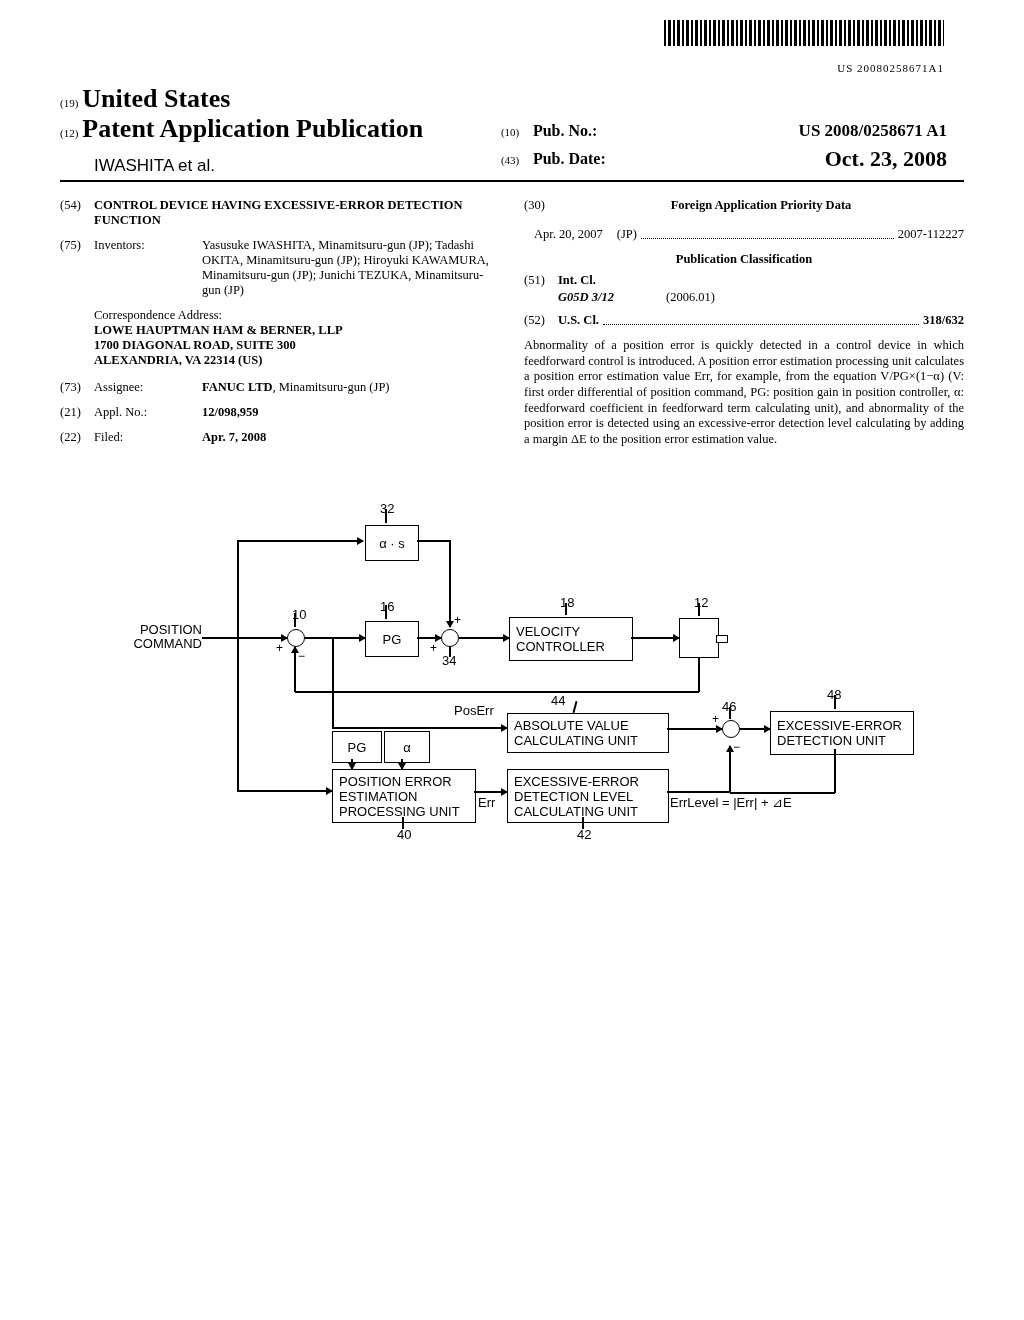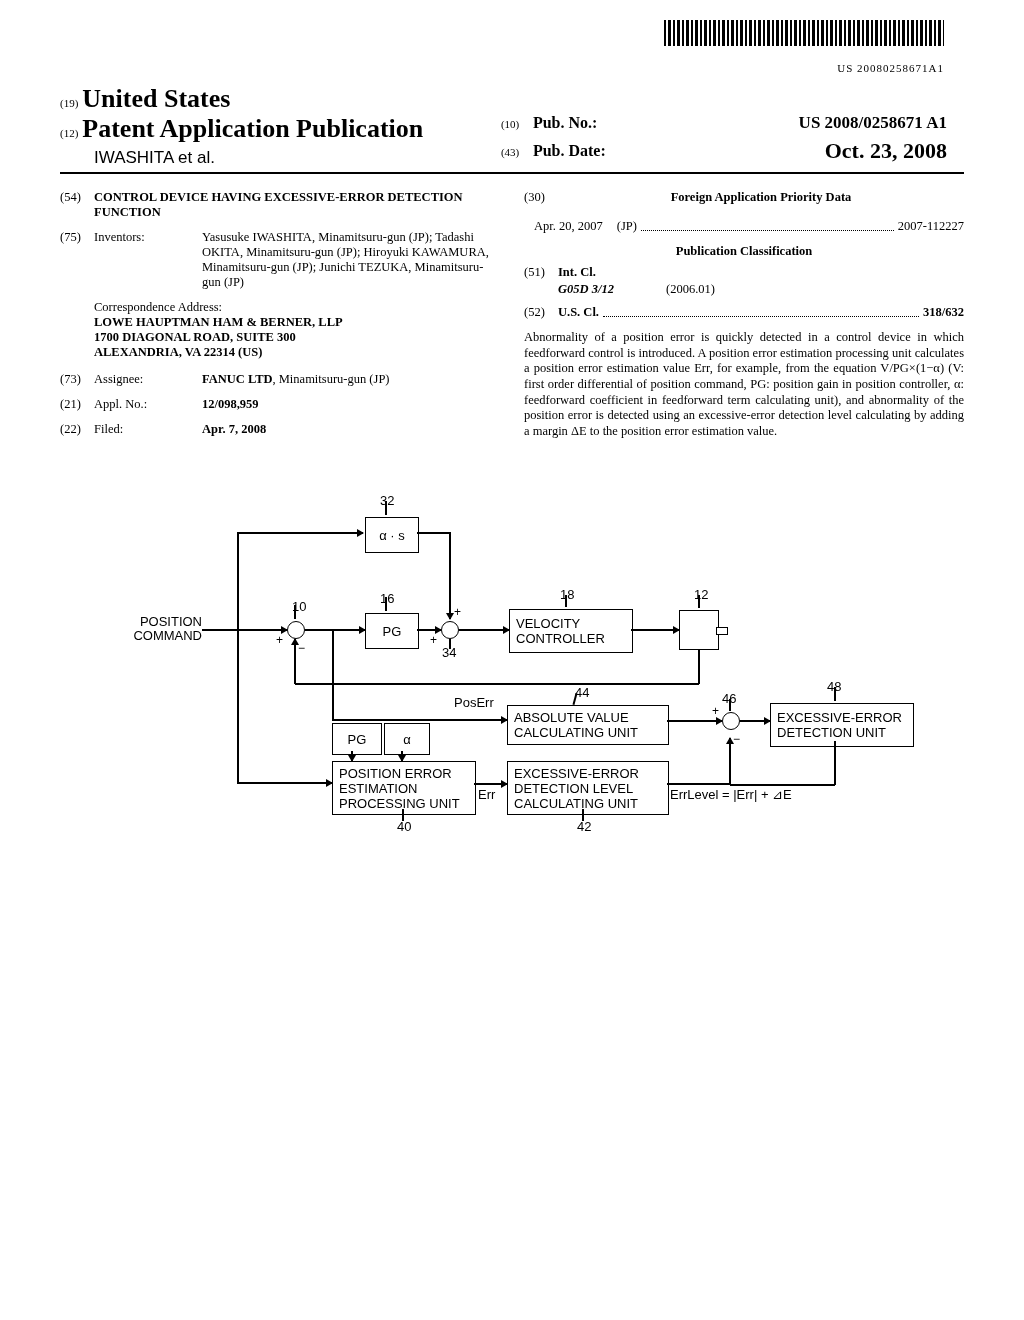--- a/index.html
+++ b/index.html
@@ -49,21 +49,21 @@
     font-weight: bold;
   }
   .pub-type {
     font-size: 26px;
     font-weight: bold;
     margin-top: 2px;
   }
   .authors-line {
     font-size: 17px;
     font-family: Arial, sans-serif;
-    margin-top: 4px;
+    margin-top: 12px;
     margin-left: 34px;
   }
   .field-code {
     font-size: 11px;
   }
   .pub-no {
     font-size: 17px;
     font-weight: bold;
   }
   .pub-date {
@@ -355,21 +355,21 @@
     <div class="hline" style="left:173px; top:196px; width:404px;"></div>
     <div class="vline arr-u" style="left:172px; top:152px; height:45px;"></div>
 
     <div class="vline" style="left:210px; top:142px; height:90px;"></div>
     <div class="hline arr-r" style="left:210px; top:232px; width:175px;"></div>
     <div class="flabel" style="left:332px; top:208px;">PosErr</div>
 
     <div class="fbox" style="left:385px; top:218px; width:148px; height:30px; text-align:left;">
         <span>ABSOLUTE VALUE CALCULATING UNIT</span>
       </div>
-    <div class="flabel" style="left:453px; top:198px;">44</div>
+    <div class="flabel" style="left:429px; top:198px;">44</div>
     <div class="vline" style="left:452px; top:206px; height:12px; transform:rotate(15deg);"></div>
 
     <div class="vline" style="left:115px; top:142px; height:154px;"></div>
     <div class="hline arr-r" style="left:115px; top:295px; width:95px;"></div>
 
     <div class="fbox" style="left:210px; top:236px; width:36px; height:22px;">
         <span>PG</span>
       </div>
     <div class="fbox" style="left:262px; top:236px; width:32px; height:22px;">
         <span>α</span>

